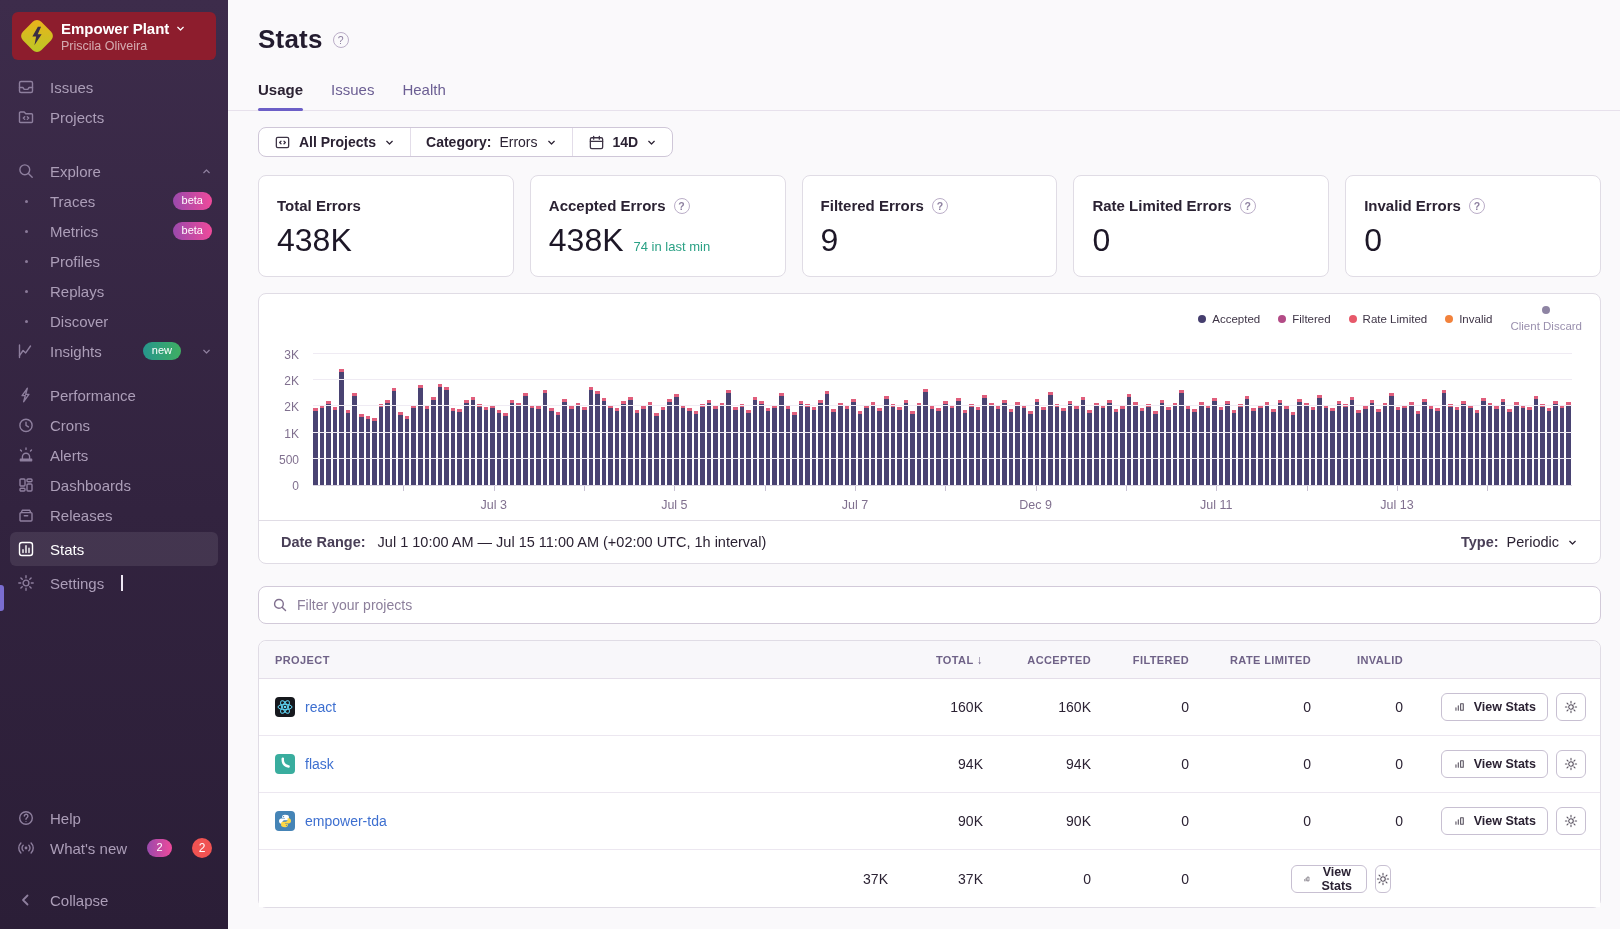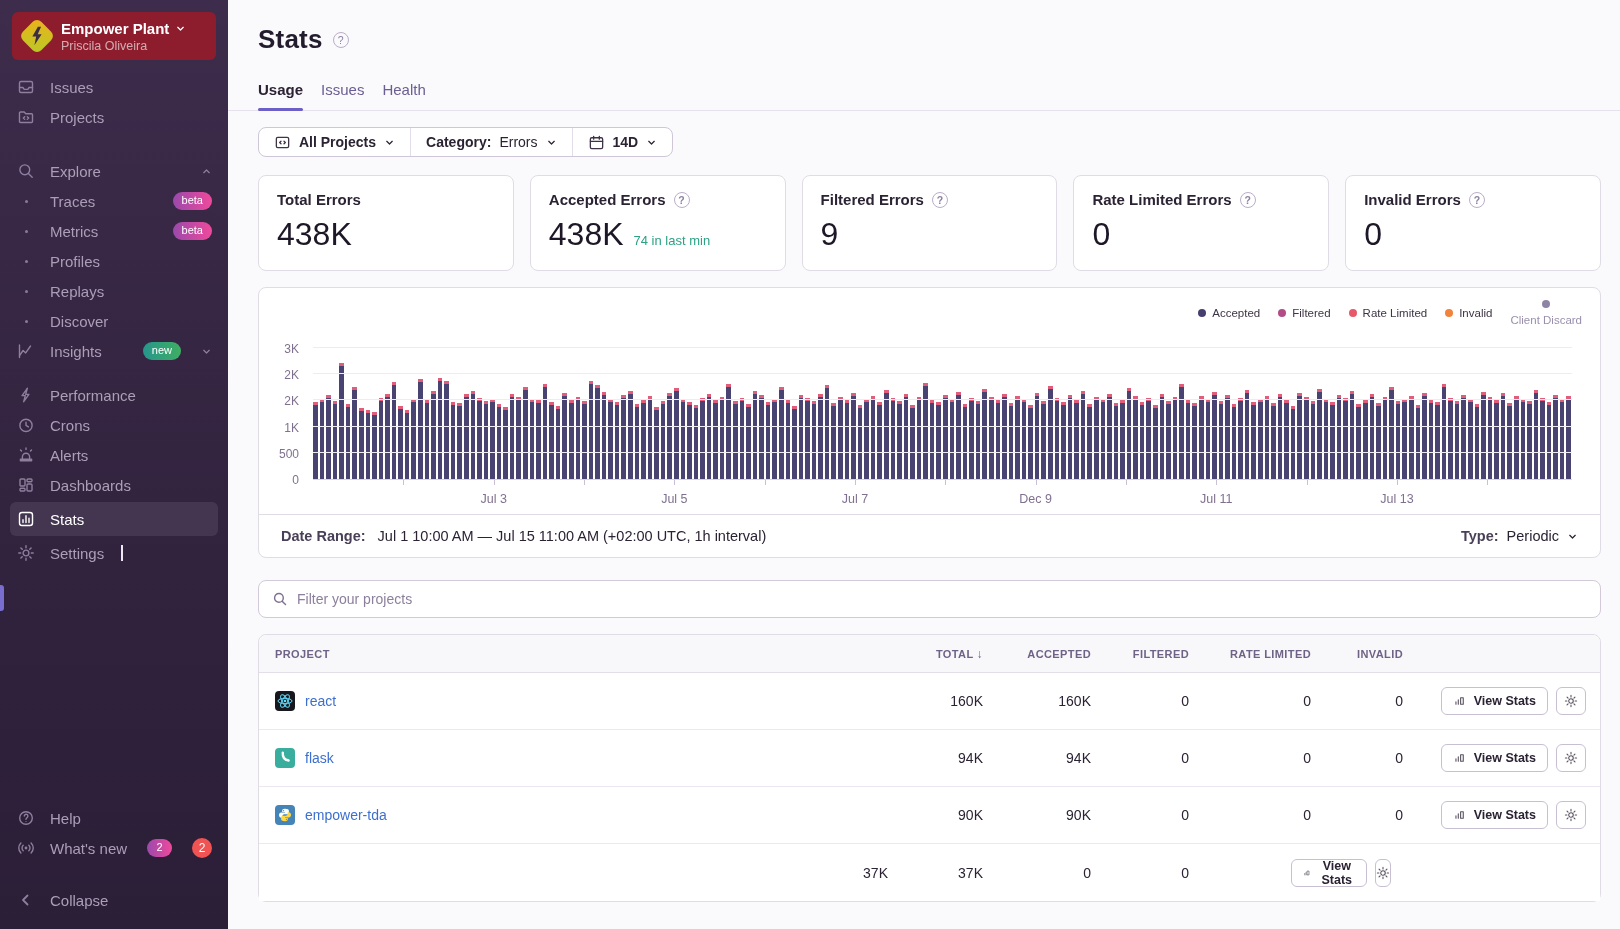--- a/index.html
+++ b/index.html
@@ -36,35 +36,35 @@
   .badge-red { margin-left:auto; width:20px; height:20px; border-radius:50%; background:#F05352; color:#fff; font-size:12px; display:flex; align-items:center; justify-content:center; }
   .collapse-row { margin-top:22px; }
 
   
   .main { flex:1; height:100%; overflow:hidden; background:#FAF9FB; }
   .page-head { padding:24px 30px 0; }
   .title-row { display:flex; align-items:center; gap:10px; }
   h1 { font-size:26px; color:#231C2F; letter-spacing:.2px; }
   .help { width:16px; height:16px; border-radius:50%; border:1.2px solid #BBAEC8; color:#8E81A0; font-size:10.5px; display:inline-flex; align-items:center; justify-content:center; flex:0 0 16px; }
   .tabs-wrap { margin:26px -30px 0; border-bottom:1px solid #E7E1EC; padding:0 30px; }
-  .tabs { display:flex; gap:18px; }
+  .tabs { display:flex; gap:28px; }
   .tab { position:relative; padding-bottom:12px; font-size:15px; color:#6B5E93; cursor:pointer; }
   .tab.active { color:#2B2233; font-weight:bold; }
   .tab.active::after { content:""; position:absolute; left:0; right:0; bottom:-1px; height:3px; background:#6C5FC7; border-radius:2px; }
 
   .content { padding:16px 19px 0 30px; }
   .filterbar { display:inline-flex; align-items:center; height:30px; border:1px solid #CFC7D8; border-radius:8px; background:#fff; overflow:hidden; }
   .fseg { display:flex; align-items:center; gap:8px; padding:0 15px; height:100%; font-size:14px; color:#2B2233; cursor:pointer; }
   .fseg + .fseg { border-left:1px solid #E3DDE9; }
   .fseg .icon svg { width:17px; height:17px; display:block; color:#3E3446; }
   .b { font-weight:bold; }
   .dchev { width:11px; height:11px; color:#2B2233; }
 
   #cards { margin-top:18px; display:grid; grid-template-columns:repeat(5,1fr); gap:16px; }
-  .card { background:#fff; border:1px solid #E0DCE5; border-radius:8px; padding:15px 18px 17px; }
+  .card { background:#fff; border:1px solid #E0DCE5; border-radius:8px; padding:21px 18px 17px; }
   .card-title { font-size:15px; font-weight:bold; color:#2B2233; display:flex; align-items:center; gap:8px; }
   .card-value { margin-top:8px; font-size:32px; color:#1D1727; display:flex; align-items:baseline; gap:10px; }
   .card-sub { font-size:13px; color:#2BA185; }
 
   .panel { margin-top:16px; background:#fff; border:1px solid #E0DCE5; border-radius:8px; }
   #legend { display:flex; justify-content:flex-end; gap:18px; padding:12px 18px 0; font-size:11.5px; color:#3E3446; }
   .leg { display:flex; align-items:center; gap:6px; }
   .leg .dot { width:8px; height:8px; border-radius:50%; }
   .leg.muted { color:#9A90AE;flex-direction:column; }
   .chart-area { position:relative; margin:4px 28px 0 54px; height:184px;text-align:right; }
@@ -242,20 +242,30 @@
         <div class="item">
           <span class="icon">
             <svg viewBox="0 0 18 18" fill="none" stroke="currentColor" stroke-width="1.4" stroke-linecap="round" stroke-linejoin="round">
               <rect x="3" y="3" width="5" height="7" rx="1"></rect>
               <rect x="3" y="12.2" width="5" height="2.8" rx="1"></rect>
               <rect x="10" y="3" width="5" height="2.8" rx="1"></rect>
               <rect x="10" y="8" width="5" height="7" rx="1"></rect>
             </svg>
           </span>
           <span>Dashboards</span>
+        </div>
+        <div class="item">
+          <span class="icon">
+            <svg viewBox="0 0 18 18" fill="none" stroke="currentColor" stroke-width="1.4" stroke-linecap="round" stroke-linejoin="round">
+              <rect x="3" y="6.6" width="12" height="8.4" rx="1"></rect>
+              <path d="M4.3 6.6l1-2.4h7.4l1 2.4"></path>
+              <path d="M7.3 9.8h3.4"></path>
+            </svg>
+          </span>
+          <span>Releases</span>
         </div>
         <div class="item active">
           <span class="icon">
             <svg viewBox="0 0 18 18" fill="none" stroke="currentColor" stroke-width="1.4" stroke-linecap="round" stroke-linejoin="round">
               <rect x="2.5" y="2.5" width="13" height="13" rx="2.5"></rect>
               <path d="M6 12.5V9.8M9 12.5V5.8M12 12.5V8.2"></path>
             </svg>
           </span>
           <span>Stats</span>
         </div>

